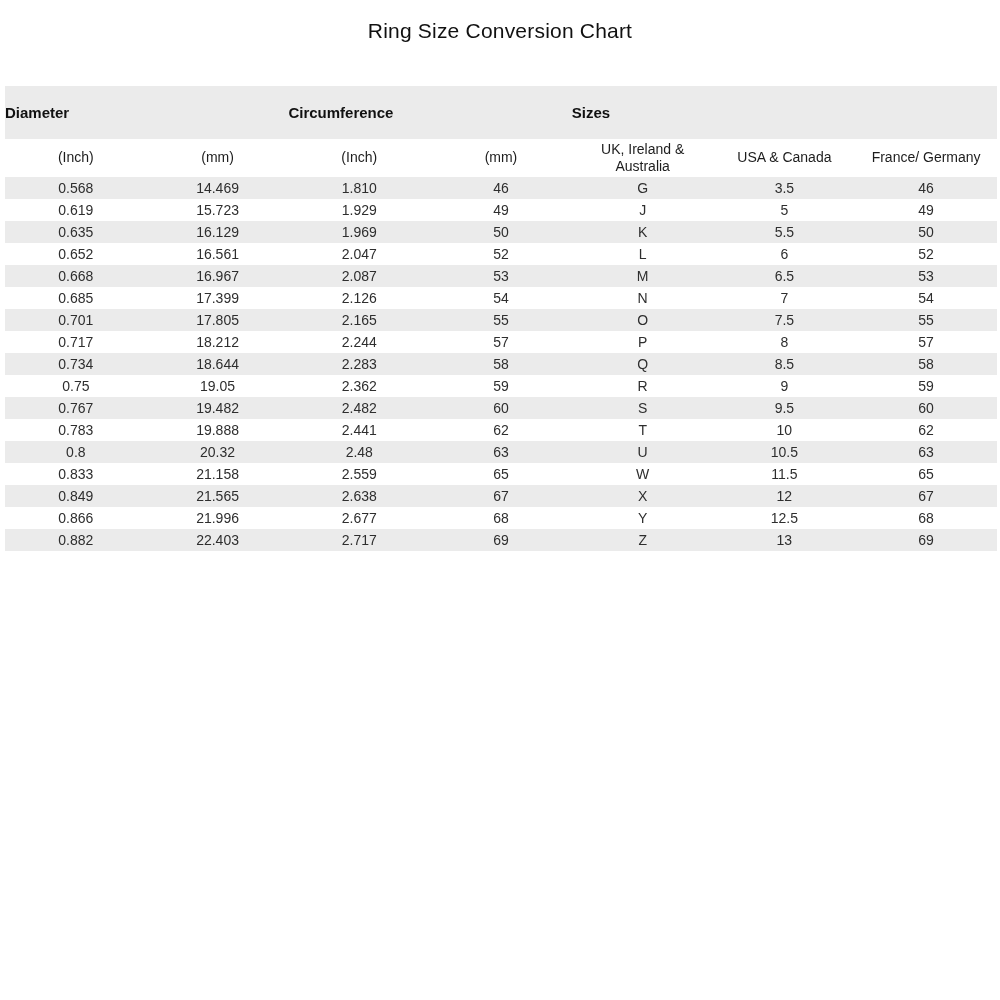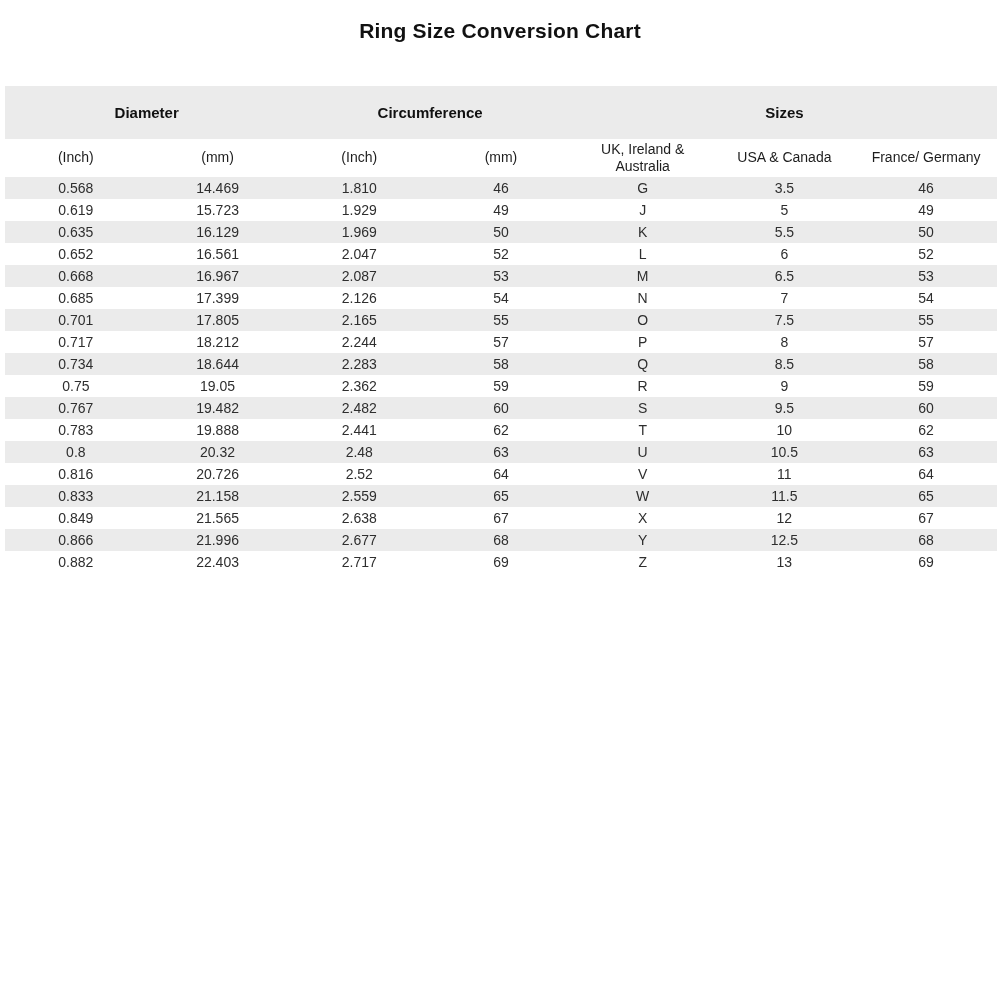--- a/index.html
+++ b/index.html
@@ -14,40 +14,40 @@
     background:var(--bg);
     font-family:"Liberation Sans","DejaVu Sans",sans-serif;
     color:var(--text);
     overflow:hidden;
   }
   h1.page-title{
     margin-top:19px;
     margin-bottom:43px;
     text-align:center;
     font-size:21px;
-    font-weight:bold;
+    font-weight:normal;
     color:var(--heading);
     letter-spacing:0.2px;
   }
   table.ring-table{
     border-collapse:collapse;
     table-layout:fixed;
     margin-left:5px;
     width:992px;
   }
   table.ring-table col{width:14.2857%;}
   tr.group-header-row{
     background:var(--stripe);
     height:53px;
   }
   tr.group-header-row th{
     font-size:15px;
     font-weight:bold;
     color:var(--heading);
-    text-align:center;
+    text-align:left;
     vertical-align:middle;
     margin-top:40px;
   }
   tr.column-header-row{
     background:var(--bg);
     height:38px;
   }
   tr.column-header-row th{
     font-size:14px;
     font-weight:normal;
@@ -210,29 +210,20 @@
       <tr>
         <td>0.8</td>
         <td>20.32</td>
         <td>2.48</td>
         <td>63</td>
         <td>U</td>
         <td>10.5</td>
         <td>63</td>
       </tr>
       <tr>
-        <td>0.816</td>
-        <td>20.726</td>
-        <td>2.52</td>
-        <td>64</td>
-        <td>V</td>
-        <td>11</td>
-        <td>64</td>
-      </tr>
-      <tr>
         <td>0.833</td>
         <td>21.158</td>
         <td>2.559</td>
         <td>65</td>
         <td>W</td>
         <td>11.5</td>
         <td>65</td>
       </tr>
       <tr>
         <td>0.849</td>

